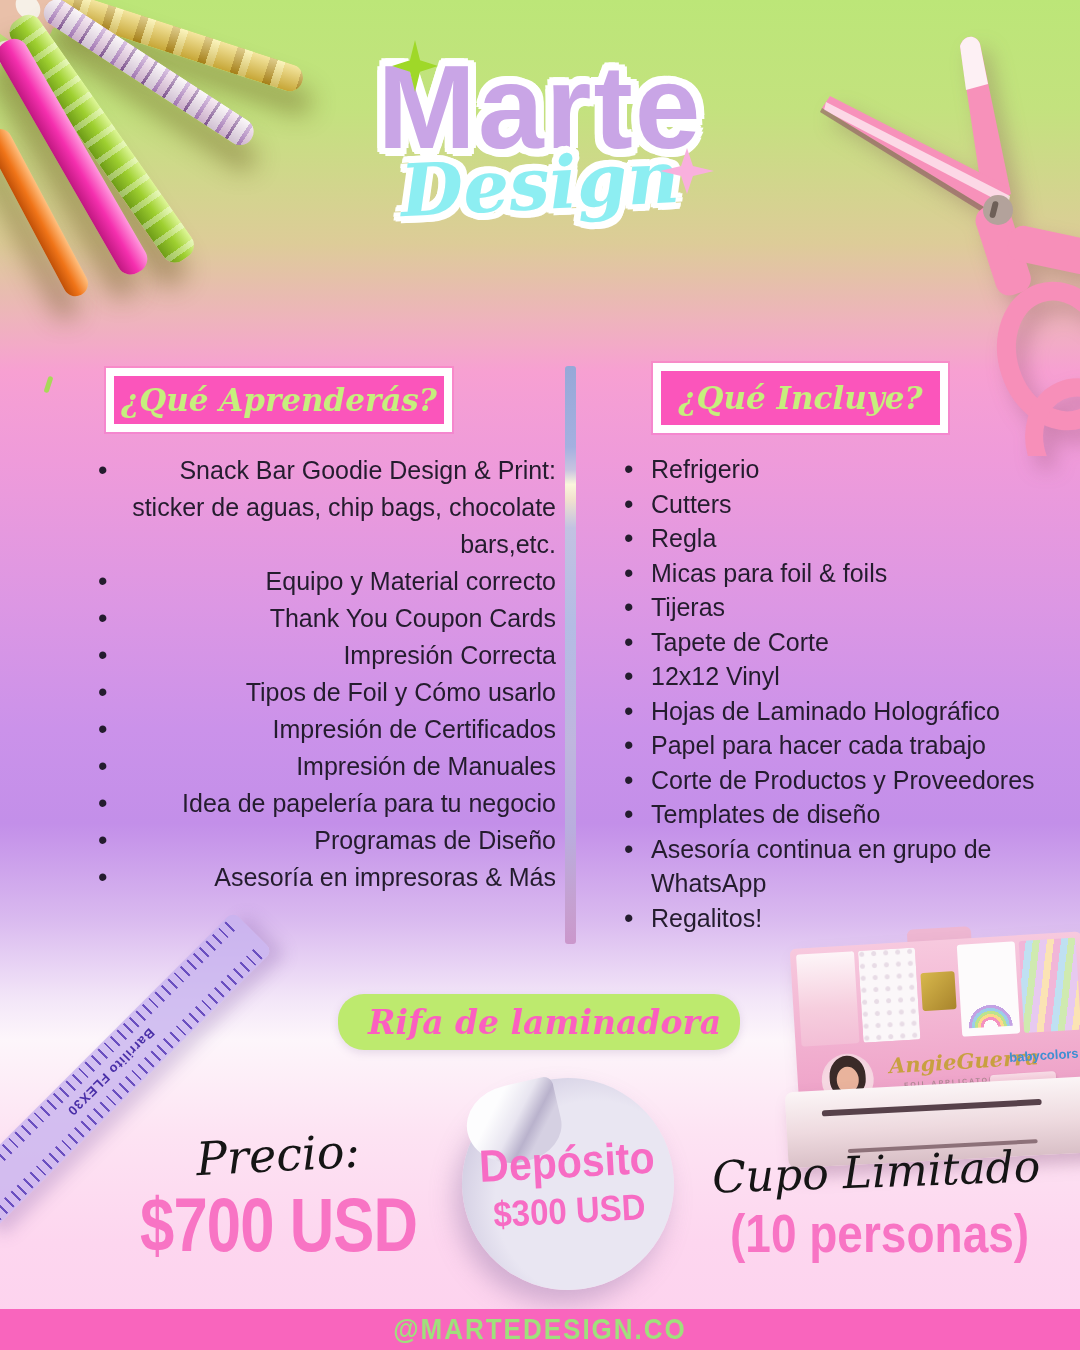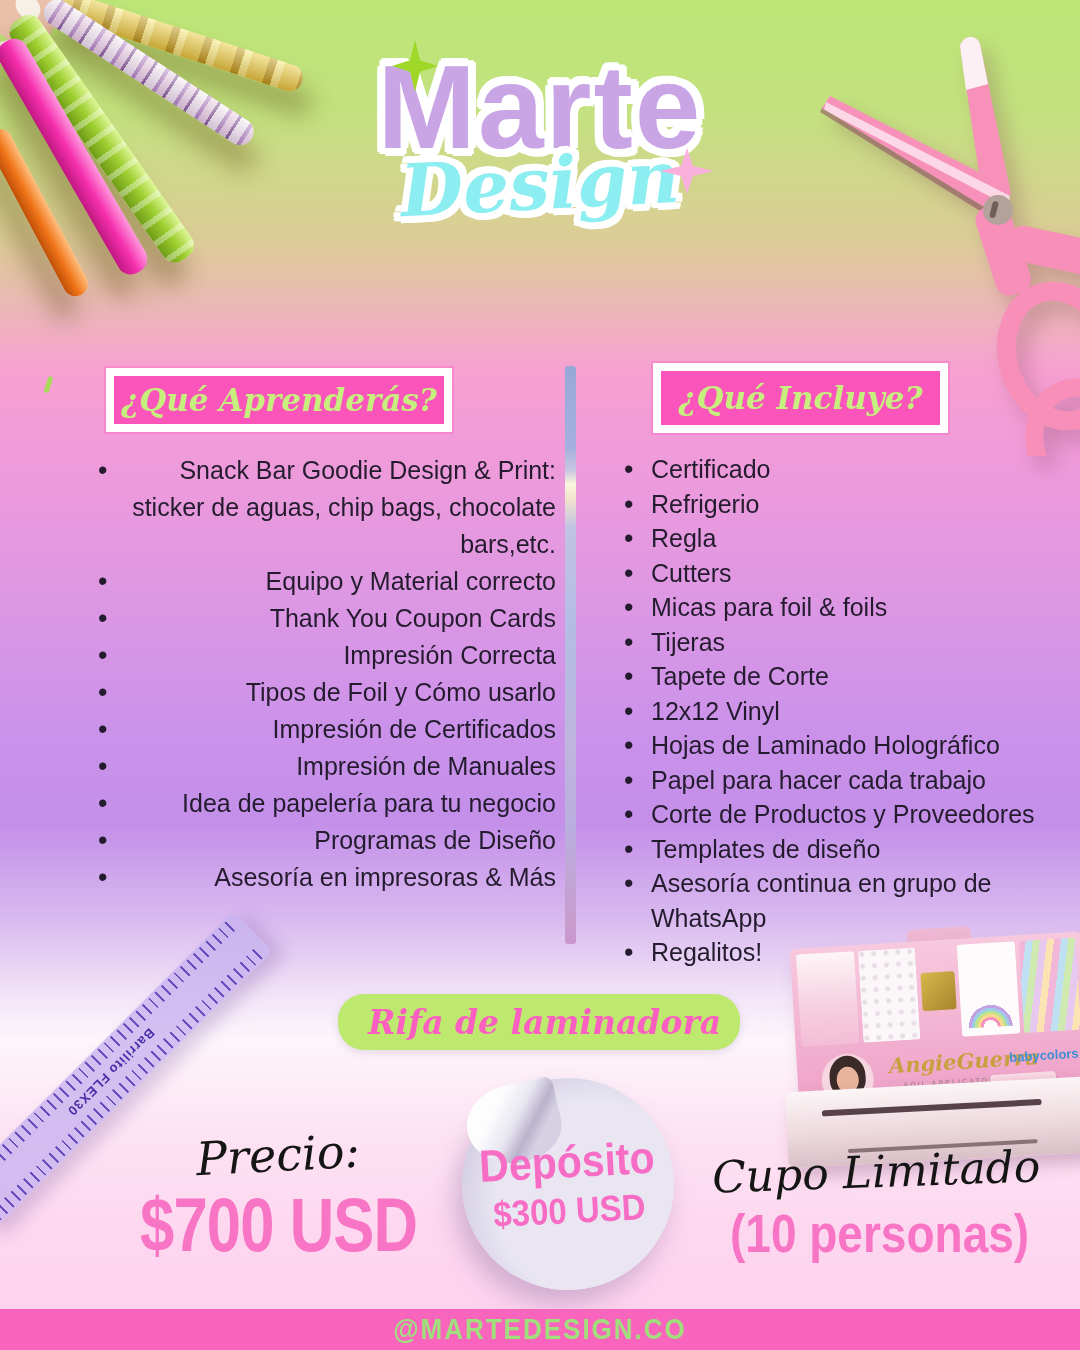--- a/index.html
+++ b/index.html
@@ -211,24 +211,23 @@
     <li>Impresión Correcta</li>
     <li>Tipos de Foil y Cómo usarlo</li>
     <li>Impresión de Certificados</li>
     <li>Impresión de Manuales</li>
     <li>Idea de papelería para tu negocio</li>
     <li>Programas de Diseño</li>
     <li>Asesoría en impresoras &amp; Más</li>
   </ul>
 
   <ul class="col-list includes-list">
-    <li>Certificado</li>
     <li>Refrigerio</li>
+    <li>Cutters</li>
     <li>Regla</li>
-    <li>Cutters</li>
     <li>Micas para foil &amp; foils</li>
     <li>Tijeras</li>
     <li>Tapete de Corte</li>
     <li>12x12 Vinyl</li>
     <li>Hojas de Laminado Holográfico</li>
     <li>Papel para hacer cada trabajo</li>
     <li>Corte de Productos y Proveedores</li>
     <li>Templates de diseño</li>
     <li>Asesoría continua en grupo de WhatsApp</li>
     <li>Regalitos!</li>

